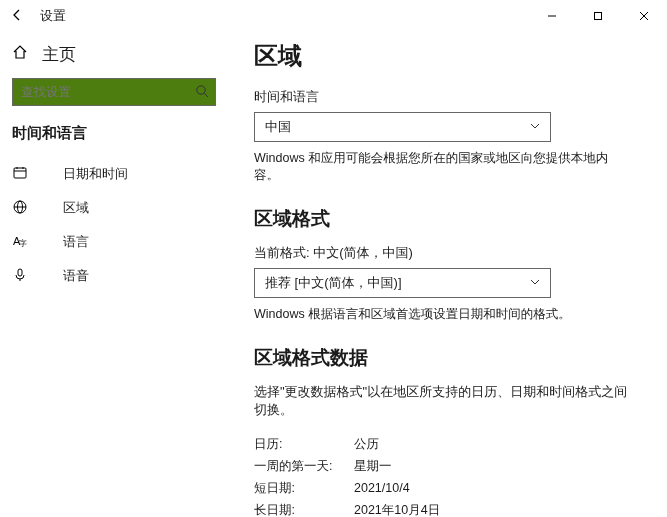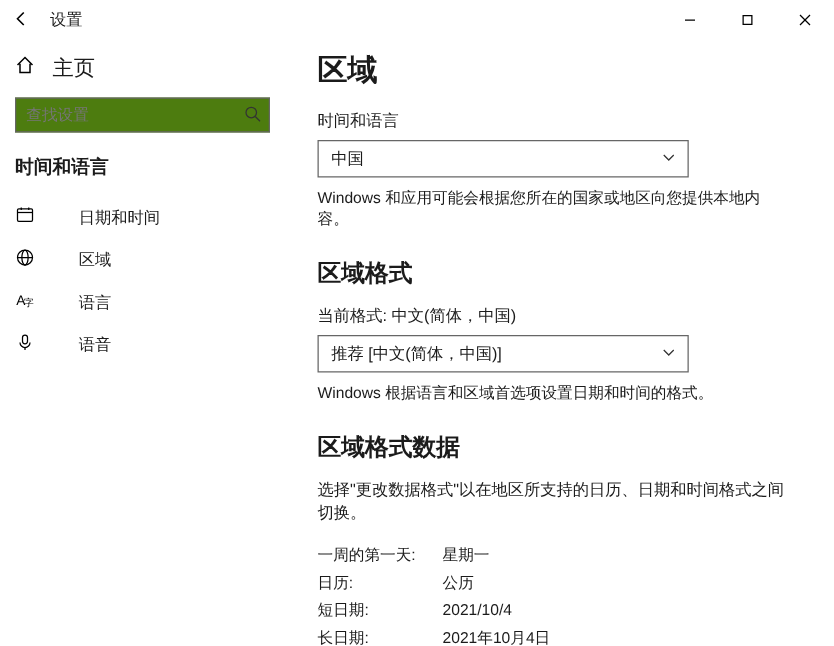--- a/index.html
+++ b/index.html
@@ -276,26 +276,26 @@
           </svg>
       </span>
     </div>
     <div class="helper">Windows 根据语言和区域首选项设置日期和时间的格式。</div>
 
     <h2 class="section-title">区域格式数据</h2>
     <div class="field-label" style="margin-bottom:2px;">选择"更改数据格式"以在地区所支持的日历、日期和时间格式之间切换。</div>
 
     <div class="kv-table">
       <div class="kv-row">
+          <span class="kv-key">日历:</span>
+          <span>公历</span>
+        </div>
+      <div class="kv-row">
           <span class="kv-key">一周的第一天:</span>
           <span>星期一</span>
-        </div>
-      <div class="kv-row">
-          <span class="kv-key">日历:</span>
-          <span>公历</span>
         </div>
       <div class="kv-row">
           <span class="kv-key">短日期:</span>
           <span>2021/10/4</span>
         </div>
       <div class="kv-row">
           <span class="kv-key">长日期:</span>
           <span>2021年10月4日</span>
         </div>
 

